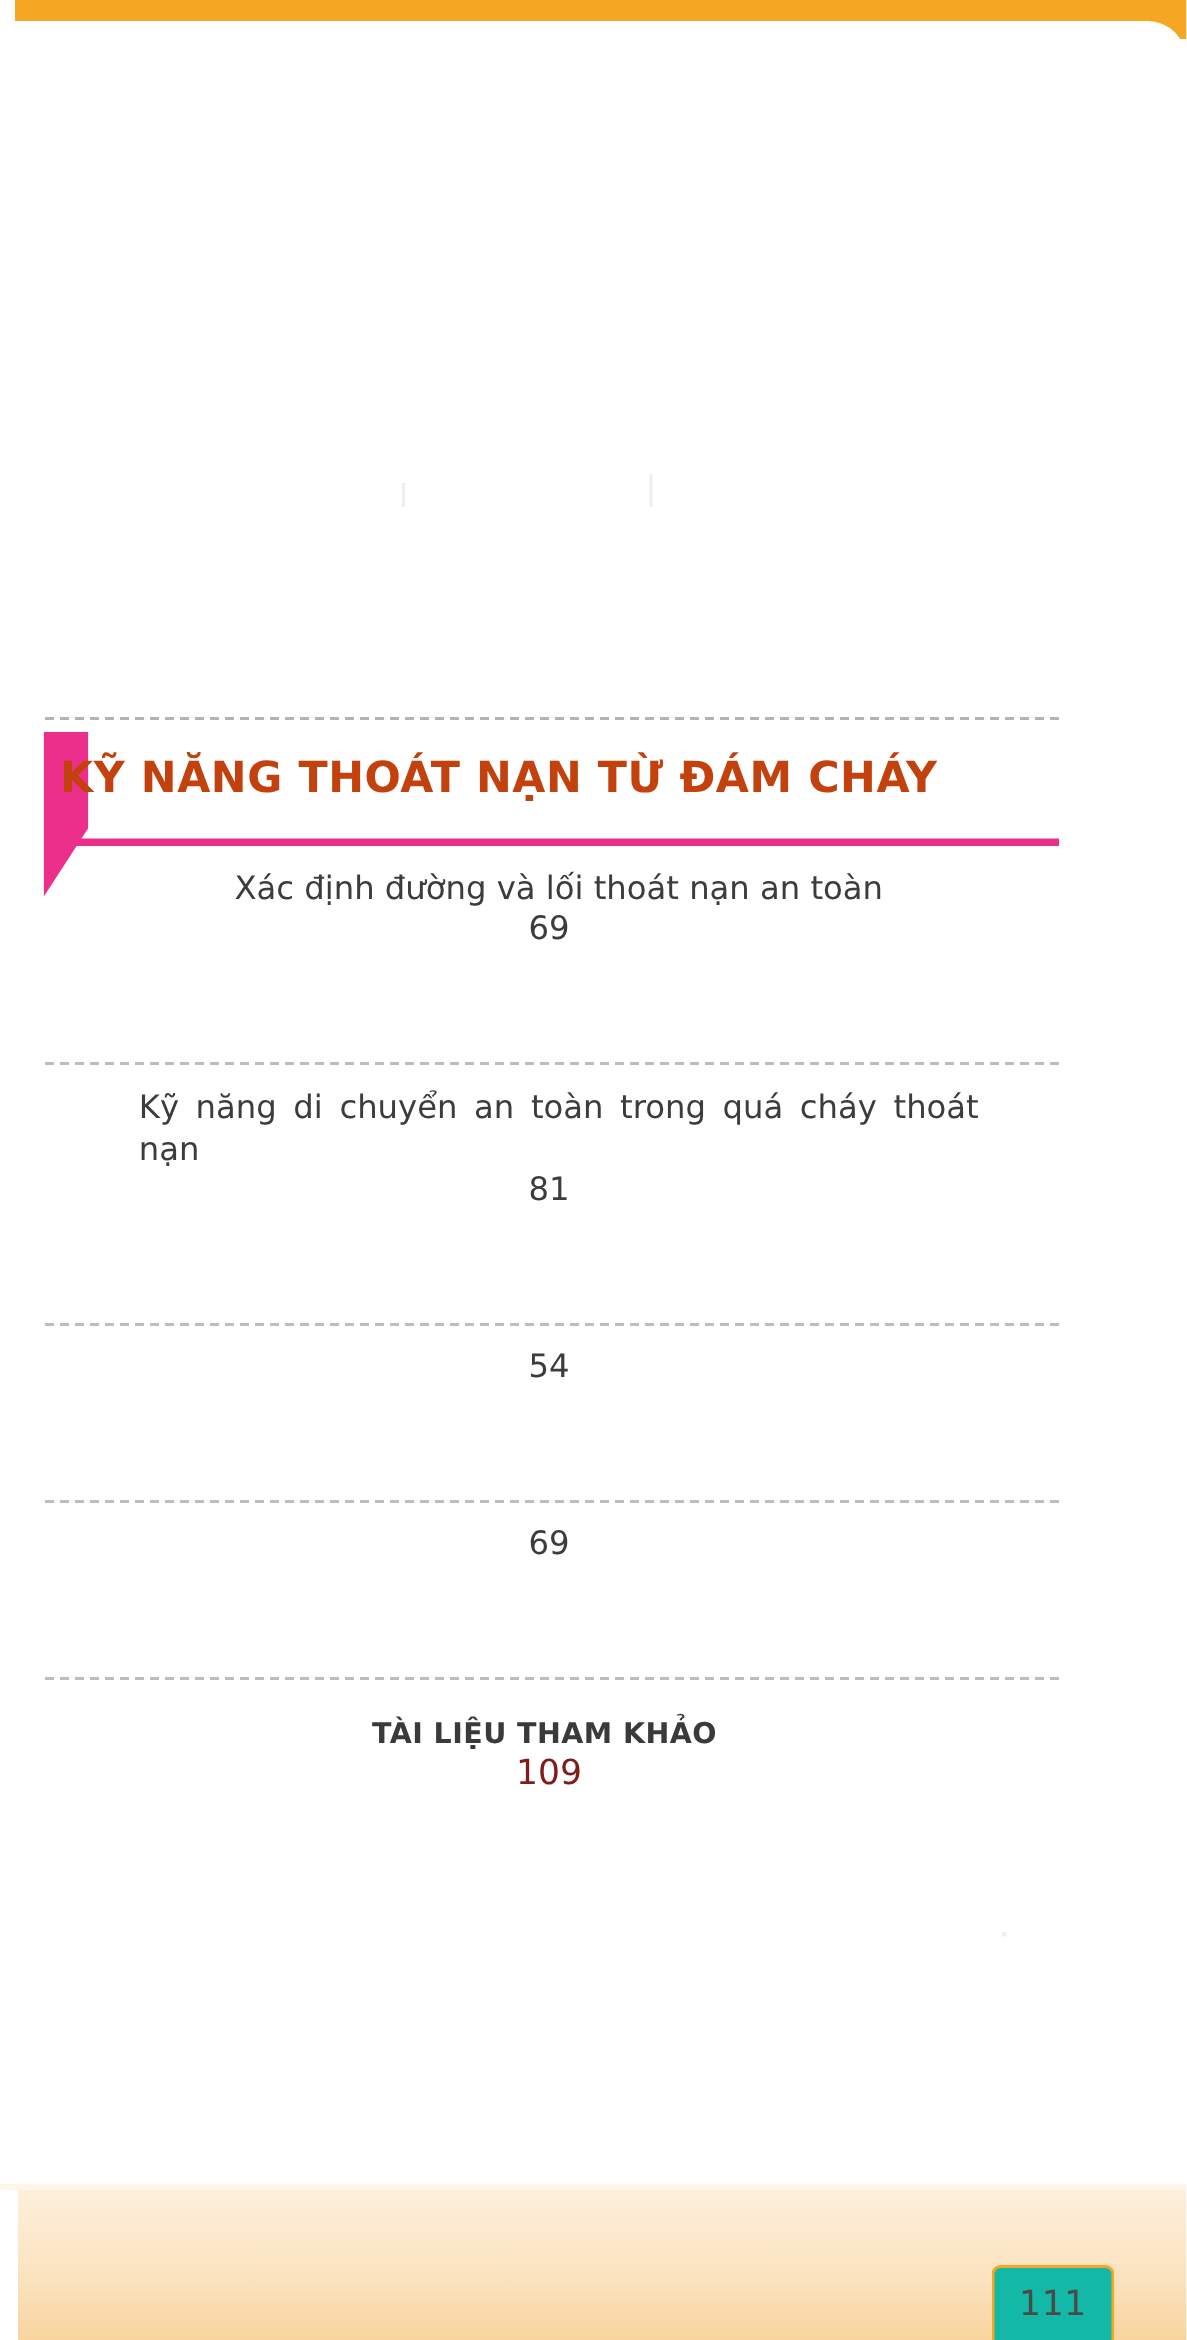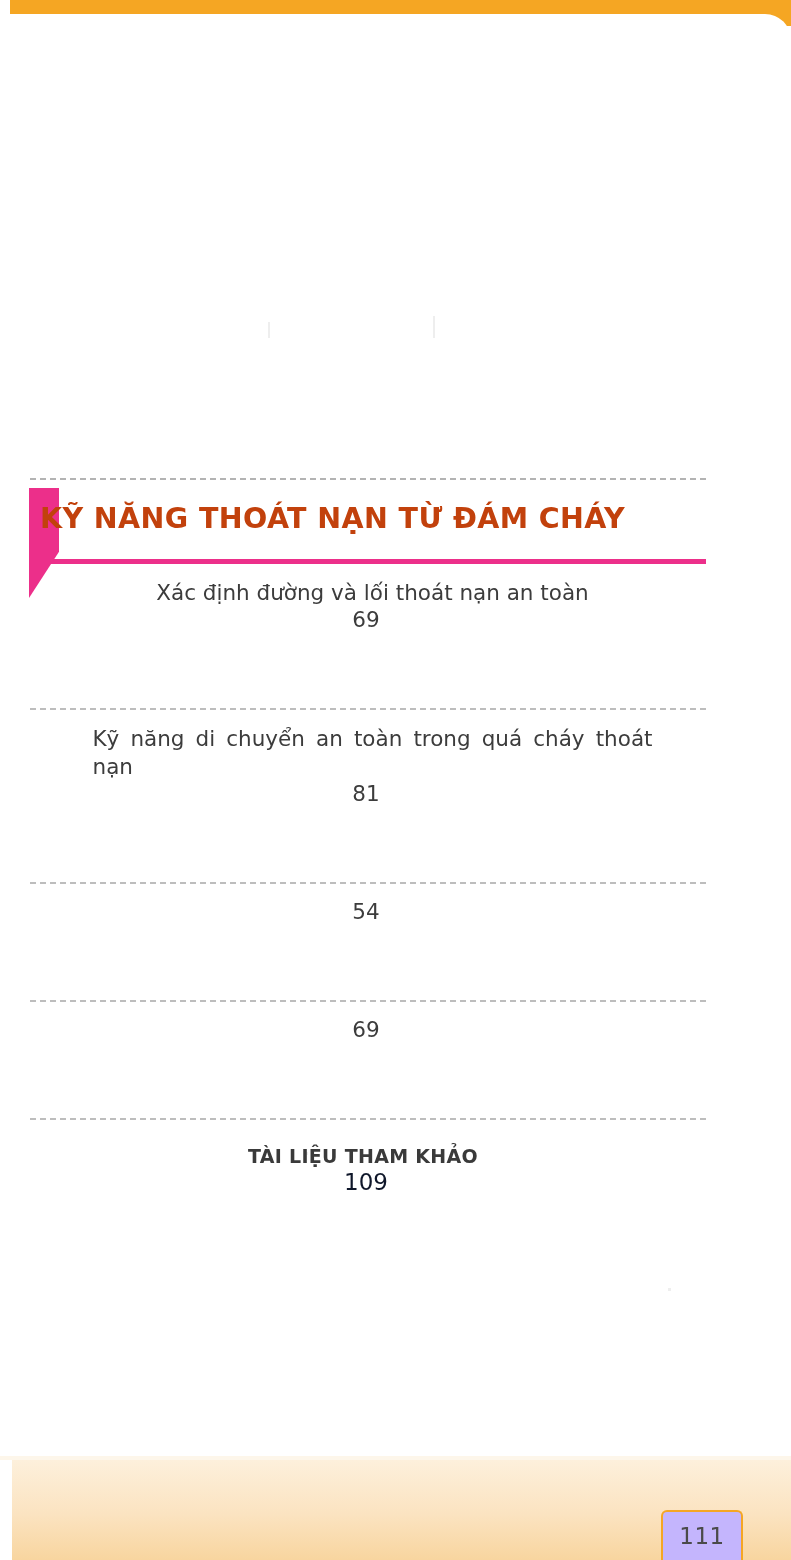--- a/index.html
+++ b/index.html
@@ -60,21 +60,21 @@
     background: #ffffff;
   }
   .page-number-box {
     position: absolute;
     right: 48px; bottom: 0px;
     width: 78px; height: 48px;
     border: 2px solid #f5a623;
     border-bottom: none;
     border-top-left-radius: 6px;
     border-top-right-radius: 6px;
-    background: #c4b5fd;
+    background: #14b8a6;
     display: flex;
     align-items: center;
     justify-content: center;
   }
   .page-number {
     font-size: 23px;
     color: #4a4a4a;
     letter-spacing: .5px;
     font-family: "DejaVu Sans", sans-serif;
   }
@@ -163,21 +163,21 @@
   }
   .row.ref .label {
     padding-left: 8px;
     font-weight: bold;
     font-size: 19px;
     letter-spacing: .3px;
     color: #3a3a3a;
   }
   .row.ref .page {
     font-size: 23px;
-    color: #0f172a;
+    color: #7f1d1d;
   }
 
   
   .speck {
     position: absolute;
     background: #ececec;
     opacity: .9;
   }
 </style>
 </head>

